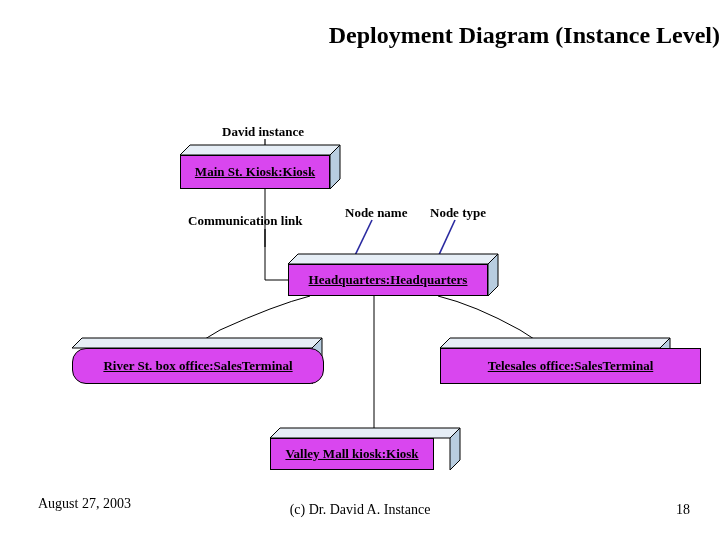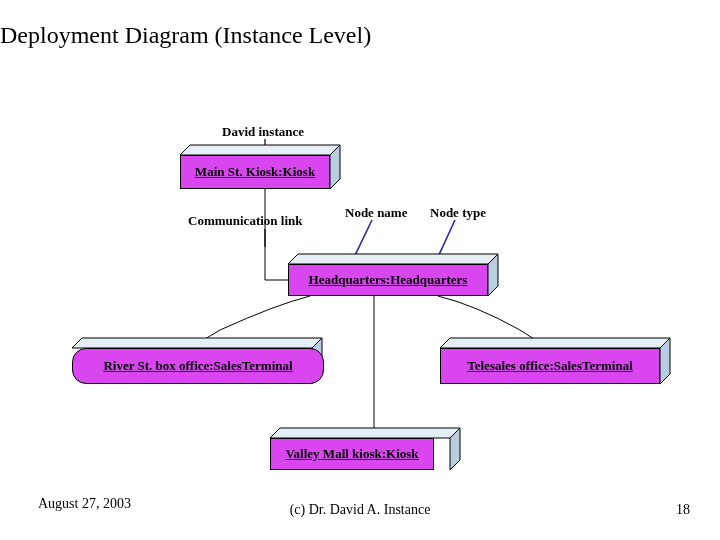--- a/index.html
+++ b/index.html
@@ -11,23 +11,23 @@
     font-family: "Times New Roman", Times, serif;
     color: #000;
     position: relative;
     overflow: hidden;
   }
   .title {
     position: absolute;
     top: 22px;
     left: 0;
     width: 720px;
-    text-align: left;
+    text-align: right;
     font-size: 24px;
-    font-weight: normal;
+    font-weight: bold;
   }
   .label {
     position: absolute;
     font-size: 13px;
     font-weight: bold;
     white-space: nowrap;
   }
   
   .node3d {
     position: absolute;
@@ -132,21 +132,21 @@
 
 <div class="node3d" style="left:288px; top:264px;">
   <div class="front" style="width:200px; height:32px;">Headquarters:Headquarters</div>
 </div>
 
 <div class="node3d" style="left:72px; top:348px;">
   <div class="front" style="width:252px; height:36px;border-radius:14px;">River St. box office:SalesTerminal</div>
 </div>
 
 <div class="node3d" style="left:440px; top:348px;">
-  <div class="front" style="width:220px; height:36px;">Telesales office:SalesTerminal</div>
+  <div class="front" style="width:261px; height:36px;">Telesales office:SalesTerminal</div>
 </div>
 
 <div class="node3d" style="left:270px; top:438px;">
   <div class="front" style="width:164px; height:32px;">Valley Mall kiosk:Kiosk</div>
 </div>
 
 <div class="footer-date">August 27, 2003</div>
 <div class="footer-copy">(c) Dr. David A. Instance</div>
 <div class="footer-page">18</div>
 

